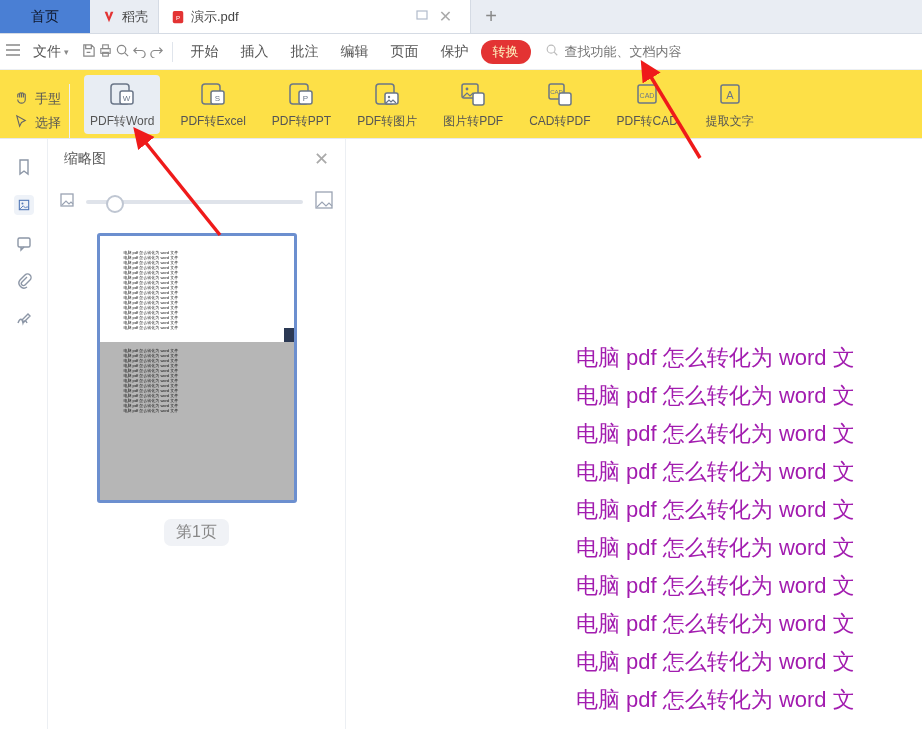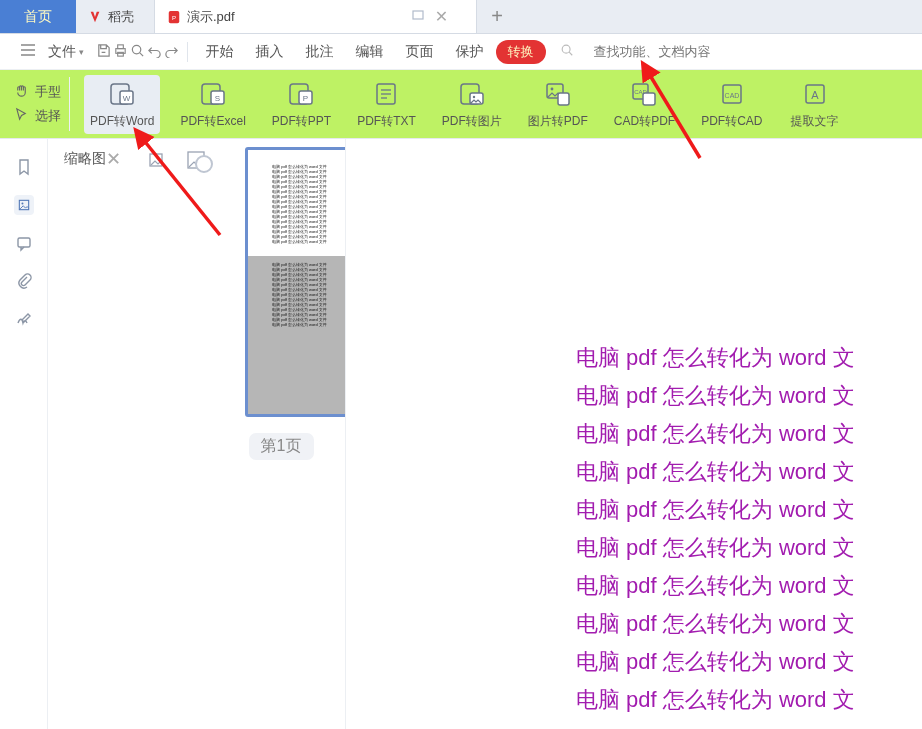--- a/index.html
+++ b/index.html
@@ -7,32 +7,32 @@
 
   
   .tabbar {
     height: 34px;
     background: #e9edf3;
     display: flex;
     align-items: stretch;
     border-bottom: 1px solid #d5dbe4;
   }
   .tab-home {
-    width: 76px;
+    width: 90px;
     background: #4a7fd4;
-    color: #fef9c3;
+    color: #0f172a;
     display: flex;
     align-items: center;
     justify-content: center;
     font-size: 14px;
   }
   .tab-item {
     display: flex;
     align-items: center;
-    padding: 0 20px 0 12px;
+    padding: 0 10px 0 12px;
     border-right: 1px solid #d5dbe4;
     font-size: 13px;
     color: #444;
     gap: 6px;
     position: relative;
   }
   .tab-active {
     background: #fff;
   }
   .tab-icon-wps { width:14px; height:14px; display:inline-block; }
@@ -53,21 +53,21 @@
   .tab-winctl span, .tab-add span { cursor: pointer; }
   .tab-close { color:#aaa; font-size:16px; }
   .tab-winctl .winicon { color:#b1bbcb; }
 
   
   .menubar {
     height: 36px;
     display: flex;
     align-items: center;
     border-bottom: 1px solid #eceff3;
-    padding-left: 20px;
+    padding-left: 5px;
     background: #fff;
     gap: 2px;
   }
   .menu-btn {
     padding: 4px 10px;
     font-size: 14px;
     color: #555;
     display: flex;
     align-items: center;
     gap: 3px;
@@ -81,36 +81,36 @@
     color: #fef9c3;
     padding: 3px 12px;
     border-radius: 12px;
     font-size: 13px;
   }
   .menu-search {
     margin-left: 12px;
     display:flex; align-items:center;
     color:#aaa;
     font-size:13px;
-    gap:20px;
+    gap:6px;
   }
   .menu-search input {
     border: none; outline: none;
     font-size:13px; color:#999;
     width: 150px;
     background: transparent;
   }
 
   
   .ribbon {
     height: 69px;
     display: flex;
-    align-items: center;
+    align-items: flex-end;
     border-bottom: 1px solid #e6e9ef;
-    background:#bef264;
+    background:#fde047;
     overflow: hidden;
   }
   .ribbon-left {
     width: 70px;
     display:flex;
     flex-direction: column;
     justify-content: center;
     border-right: 1px solid #edf0f5;
     gap:6px;
     padding:6px 0 6px 14px;
@@ -168,21 +168,21 @@
     color:#5378b7;
     background:#eef2f8;
     border-radius:4px;
     padding:3px;
   }
 
   .thumb-panel {
     width: 298px;
     border-right:1px solid #eceff3;
     display:flex;
-    flex-direction:row;
+    flex-direction:column;
   }
   .thumb-header {
     height:40px;
     display:flex; align-items:center;
     padding:0 16px;
     font-size:14px; color:#555;
     justify-content:space-between;
   }
   .thumb-header .close-x { color:#aaa; font-size:18px; }
   .thumb-controls {
@@ -424,31 +424,20 @@
             <rect x="3" y="3" width="18" height="20" rx="3" fill="none" stroke="#6a7688" stroke-width="1.5"></rect>
             <rect x="12" y="10" width="13" height="13" rx="2" fill="#fff" stroke="#6a7688" stroke-width="1.5"></rect>
             <text x="18.5" y="20" text-anchor="middle" font-size="8" fill="#6a7688">P</text>
           </svg>
       </span>
       <span>PDF转PPT</span>
     </div>
     <div class="tool-item">
       <span class="tool-icon">
         <svg width="28" height="26" viewBox="0 0 28 26">
-            <rect x="5" y="3" width="18" height="20" rx="2" fill="none" stroke="#6a7688" stroke-width="1.5"></rect>
-            <line x1="9" y1="9" x2="19" y2="9" stroke="#6a7688" stroke-width="1.3"></line>
-            <line x1="9" y1="13" x2="19" y2="13" stroke="#6a7688" stroke-width="1.3"></line>
-            <line x1="9" y1="17" x2="15" y2="17" stroke="#6a7688" stroke-width="1.3"></line>
-          </svg>
-      </span>
-      <span>PDF转TXT</span>
-    </div>
-    <div class="tool-item">
-      <span class="tool-icon">
-        <svg width="28" height="26" viewBox="0 0 28 26">
             <rect x="3" y="3" width="18" height="20" rx="3" fill="none" stroke="#6a7688" stroke-width="1.5"></rect>
             <rect x="12" y="12" width="13" height="11" rx="2" fill="#fff" stroke="#6a7688" stroke-width="1.5"></rect>
             <circle cx="16" cy="16" r="1.2" fill="#6a7688"></circle>
             <path d="M13 22l3-3 2 2 2-2 3 3" fill="none" stroke="#6a7688" stroke-width="1.2"></path>
           </svg>
       </span>
       <span>PDF转图片</span>
     </div>
     <div class="tool-item">
       <span class="tool-icon">

